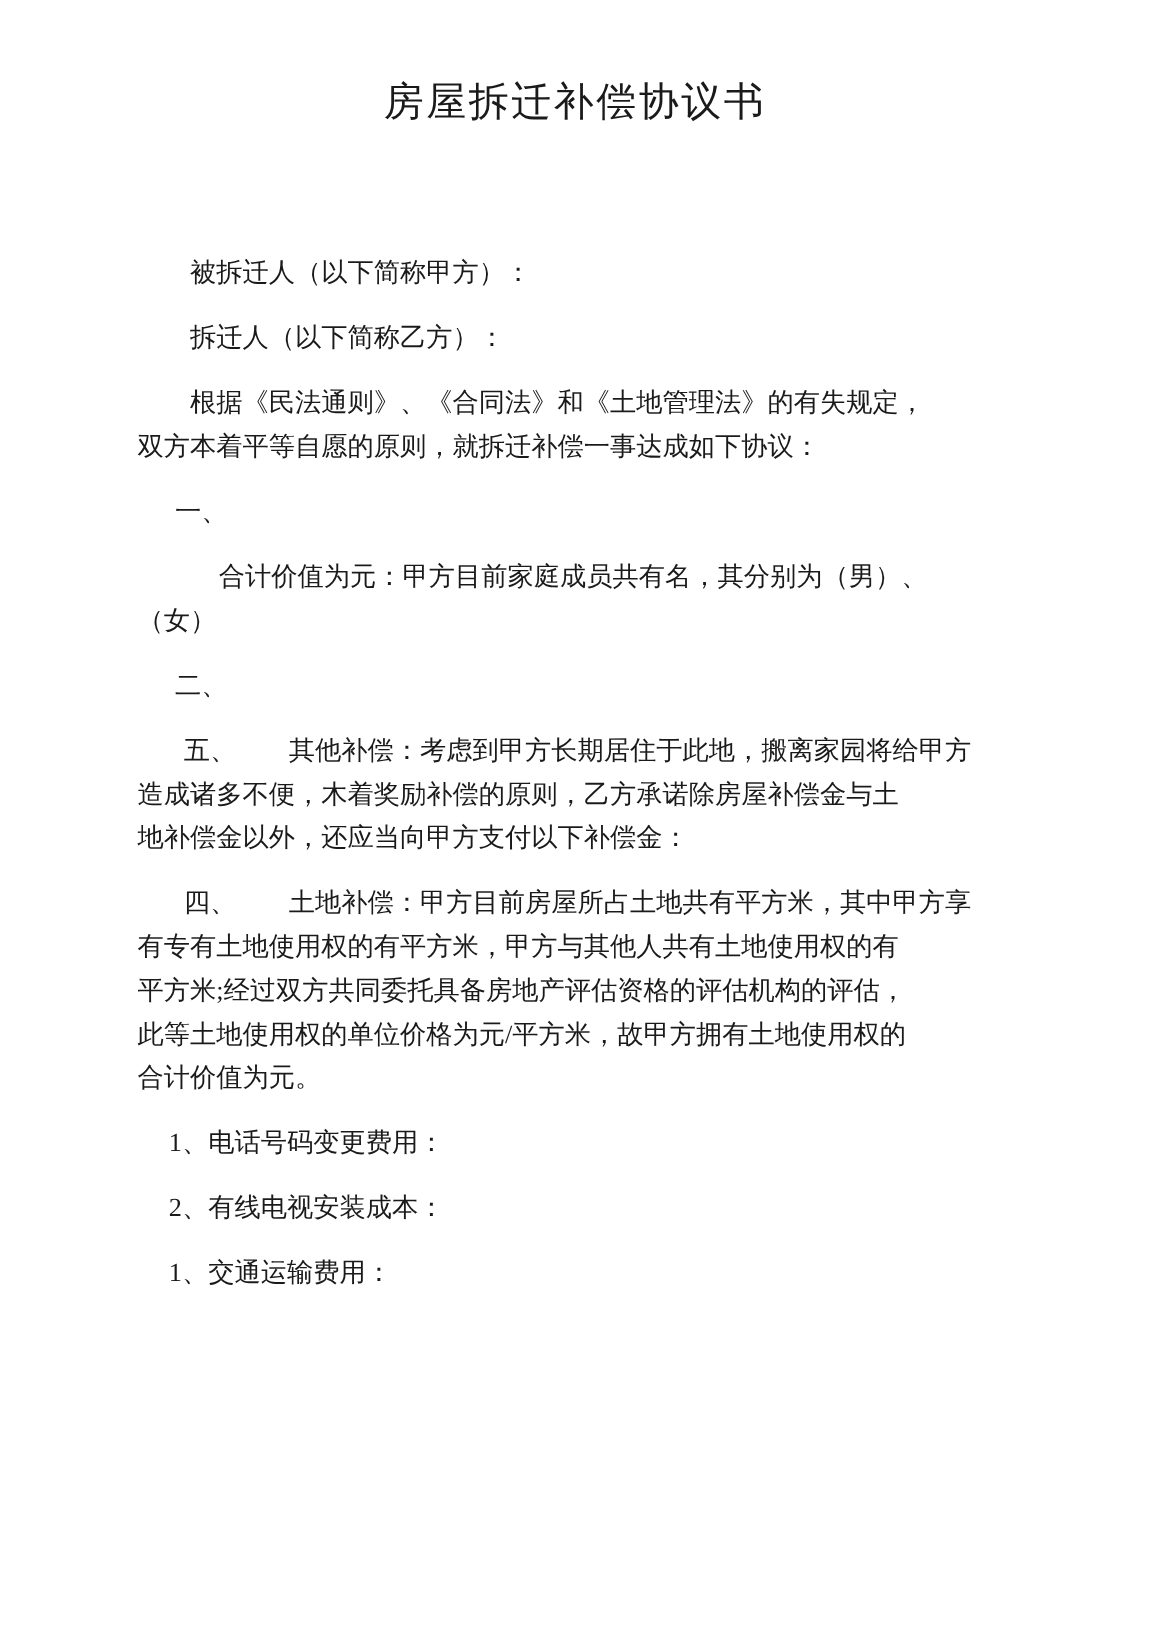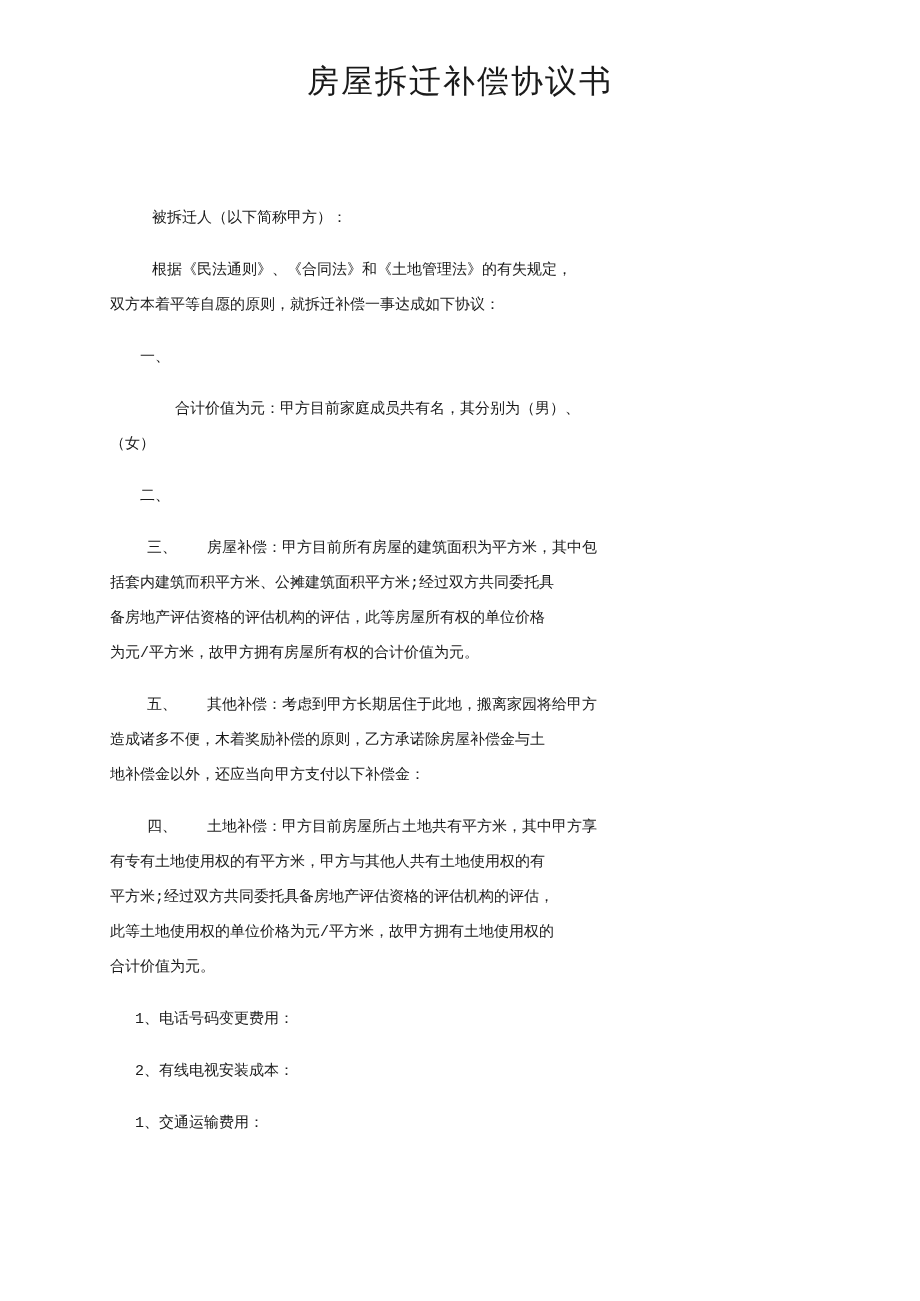--- a/index.html
+++ b/index.html
@@ -20,58 +20,54 @@
   }
   .doc-title {
     font-size: 32px;
     font-weight: 400;
     text-align: center;
     line-height: 46px;
     letter-spacing: 2px;
     margin: 0 0 97px 0;
   }
   .para {
-    font-size: 15px;
+    font-size: 21px;
     line-height: 35px;
     margin: 17px 0 15px 0;
     white-space: pre-line;
     word-break: break-all;
-    font-family: Liberation Mono, monospace;
   }
   .indent-2 { text-indent: 42px; }
   .indent-3 { text-indent: 65px; }
   .marker   { text-indent: 30px; margin-bottom: 0; }
   .section-p{ text-indent: 37px; }
   .item     { text-indent: 25px; }
 </style>
 </head>
 <body>
 
 <div class="page">
 
   <h1 class="doc-title">房屋拆迁补偿协议书</h1>
 
   <p class="para indent-2">被拆迁人（以下简称甲方）：</p>
 
+  <p class="para indent-2">拆迁人（以下简称乙方）：</p>
 
   <p class="para indent-2">根据《民法通则》、《合同法》和《土地管理法》的有失规定，
 双方本着平等自愿的原则，就拆迁补偿一事达成如下协议：</p>
 
   <p class="para marker">一、</p>
 
   <p class="para indent-3">合计价值为元：甲方目前家庭成员共有名，其分别为（男）、
 （女）</p>
 
   <p class="para marker">二、</p>
 
 
-  <p class="para section-p">三、　　房屋补偿：甲方目前所有房屋的建筑面积为平方米，其中包
-括套内建筑而积平方米、公摊建筑面积平方米;经过双方共同委托具
-备房地产评估资格的评估机构的评估，此等房屋所有权的单位价格
-为元/平方米，故甲方拥有房屋所有权的合计价值为元。</p>
 
   <p class="para section-p">五、　　其他补偿：考虑到甲方长期居住于此地，搬离家园将给甲方
 造成诸多不便，木着奖励补偿的原则，乙方承诺除房屋补偿金与土
 地补偿金以外，还应当向甲方支付以下补偿金：</p>
 
   <p class="para section-p">四、　　土地补偿：甲方目前房屋所占土地共有平方米，其中甲方享
 有专有土地使用权的有平方米，甲方与其他人共有土地使用权的有
 平方米;经过双方共同委托具备房地产评估资格的评估机构的评估，
 此等土地使用权的单位价格为元/平方米，故甲方拥有土地使用权的
 合计价值为元。</p>

